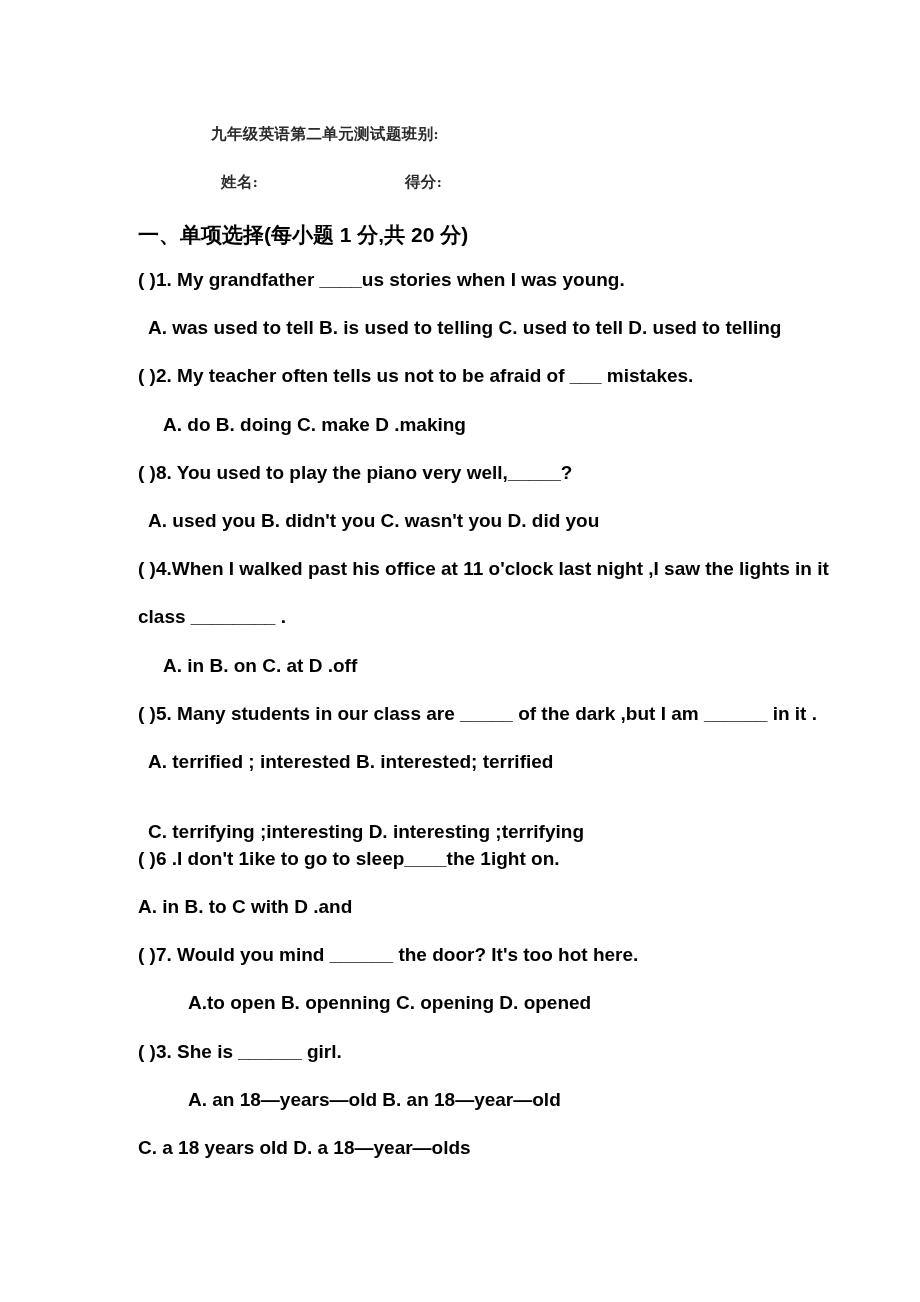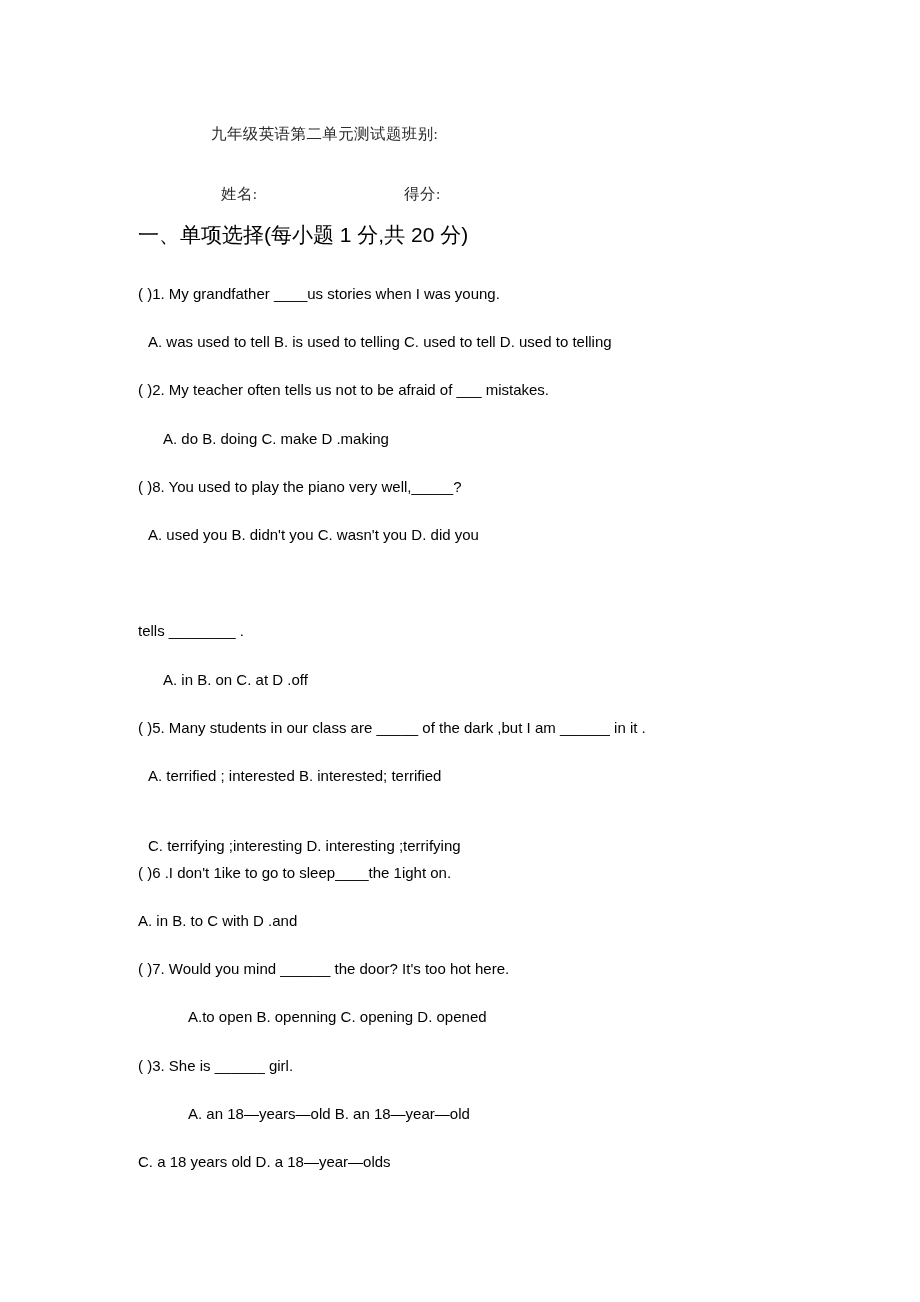--- a/index.html
+++ b/index.html
@@ -14,36 +14,37 @@
     font-family: "Liberation Sans", sans-serif;
     color: #000000;
     -webkit-font-smoothing: antialiased;
   }
   .page {
     position: absolute;
     left: 0; top: 0;
     width: 920px;
     height: 1302px;
     overflow: hidden;
+    font-weight: bold;
   }
   
   .doc-title {
     position: absolute;
     left: 211px;
     top: 124px;
     font-family: "Liberation Serif", "DejaVu Serif", serif;
     font-size: 15.5px;
     letter-spacing: 0.4px;
     white-space: nowrap;
     color: #2b2b2b;
   }
   .meta-row {
     position: absolute;
     left: 221px;
-    top: 184px;
+    top: 172px;
     font-family: "Liberation Serif", "DejaVu Serif", serif;
     font-size: 15.5px;
     letter-spacing: 0.4px;
     white-space: nowrap;
     color: #2b2b2b;
   }
   .meta-gap {
     display: inline-block;
     width: 138px;
   }
@@ -51,24 +52,23 @@
   .section-heading {
     position: absolute;
     left: 138px;
     top: 221px;
     font-size: 21px;
     white-space: nowrap;
   }
   
   .qline {
     position: absolute;
-    font-size: 15px;
+    font-size: 19px;
     white-space: nowrap;
     line-height: 1.2;
-    margin-top: 16px;
   }
   .stem    { left: 138px; }
   .cont    { left: 138px; }
   .opt-i0  { left: 138px; }
   .opt-i1  { left: 148px; }
   .opt-i2  { left: 163px; }
   .opt-i3  { left: 188px; }
 </style>
 </head>
 <body>
@@ -87,21 +87,22 @@
 
   <div class="qline stem" style="top:269px;">(   )1. My grandfather ____us stories when I was young.</div>
   <div class="qline opt-i1" style="top:317px;">A. was used to tell   B. is used to telling  C. used to tell   D. used to telling</div>
 
   <div class="qline stem" style="top:365px;">(   )2. My teacher often tells us not to be afraid of   ___ mistakes.</div>
   <div class="qline opt-i2" style="top:414px;">A. do     B. doing    C. make     D .making</div>
 
   <div class="qline stem" style="top:462px;">(   )8. You used to play the piano very well,_____?</div>
   <div class="qline opt-i1" style="top:510px;">A. used you   B. didn't you   C. wasn't you   D. did you</div>
 
-  <div class="qline cont" style="top:606px;">tells ________ .</div>
+  <div class="qline stem" style="top:558px;">(   )4.When I walked past his office at 11 o'clock last night ,I saw the lights in it</div>
+  <div class="qline cont" style="top:606px;">class ________ .</div>
   <div class="qline opt-i2" style="top:655px;">A. in     B. on      C. at     D .off</div>
 
   <div class="qline stem" style="top:703px;">(   )5. Many students in our class are _____ of the dark ,but I am ______ in it .</div>
   <div class="qline opt-i1" style="top:751px;">A. terrified ; interested      B. interested; terrified</div>
   <div class="qline opt-i1" style="top:821px;">C. terrifying ;interesting   D. interesting ;terrifying</div>
 
   <div class="qline stem" style="top:848px;">(   )6 .I don't 1ike to go to sleep____the 1ight on.</div>
   <div class="qline opt-i0" style="top:896px;text-align:center;">A. in    B. to     C with   D .and</div>
 
   <div class="qline stem" style="top:944px;">(   )7. Would you mind  ______     the door? It's too hot here.</div>

